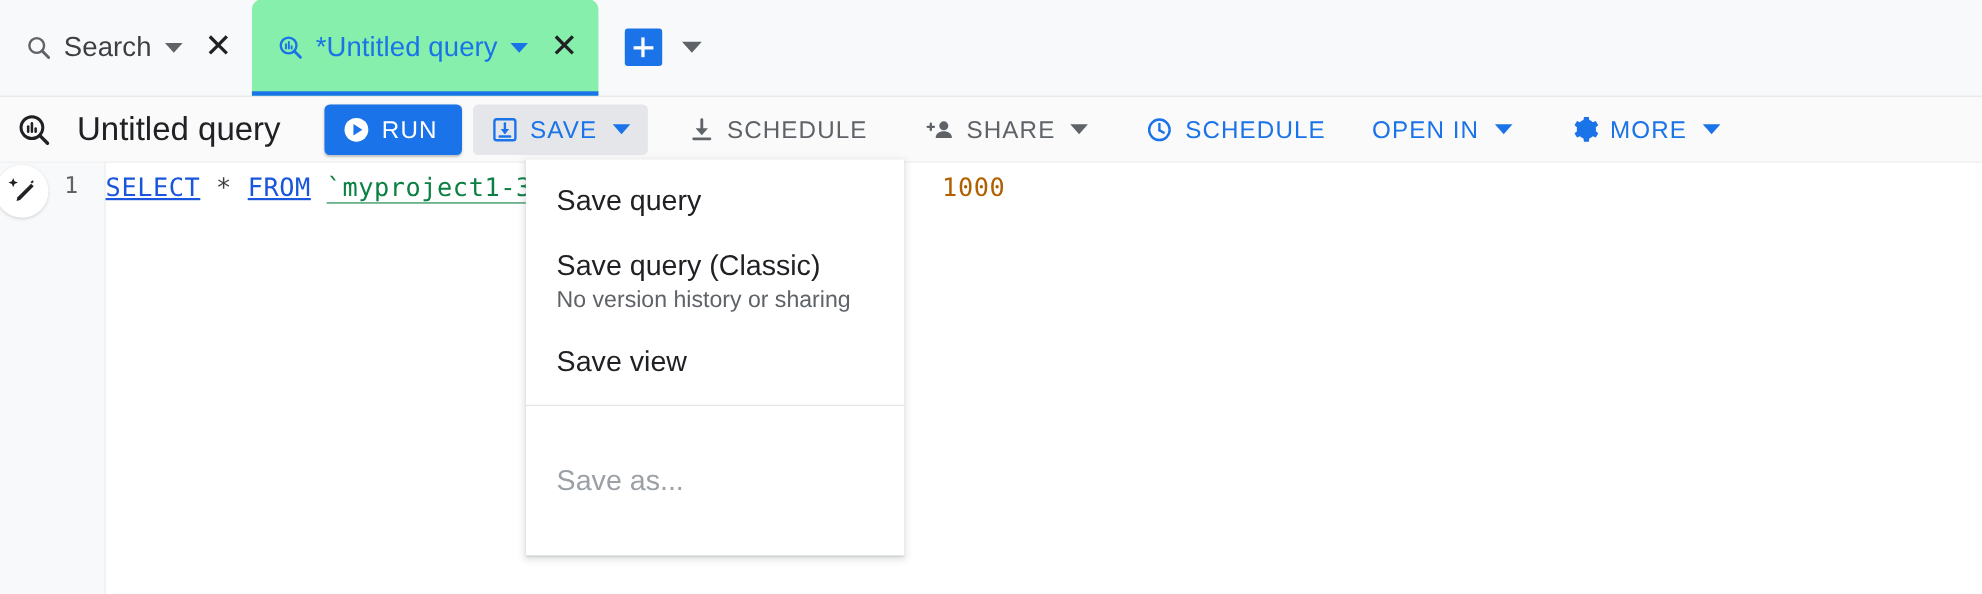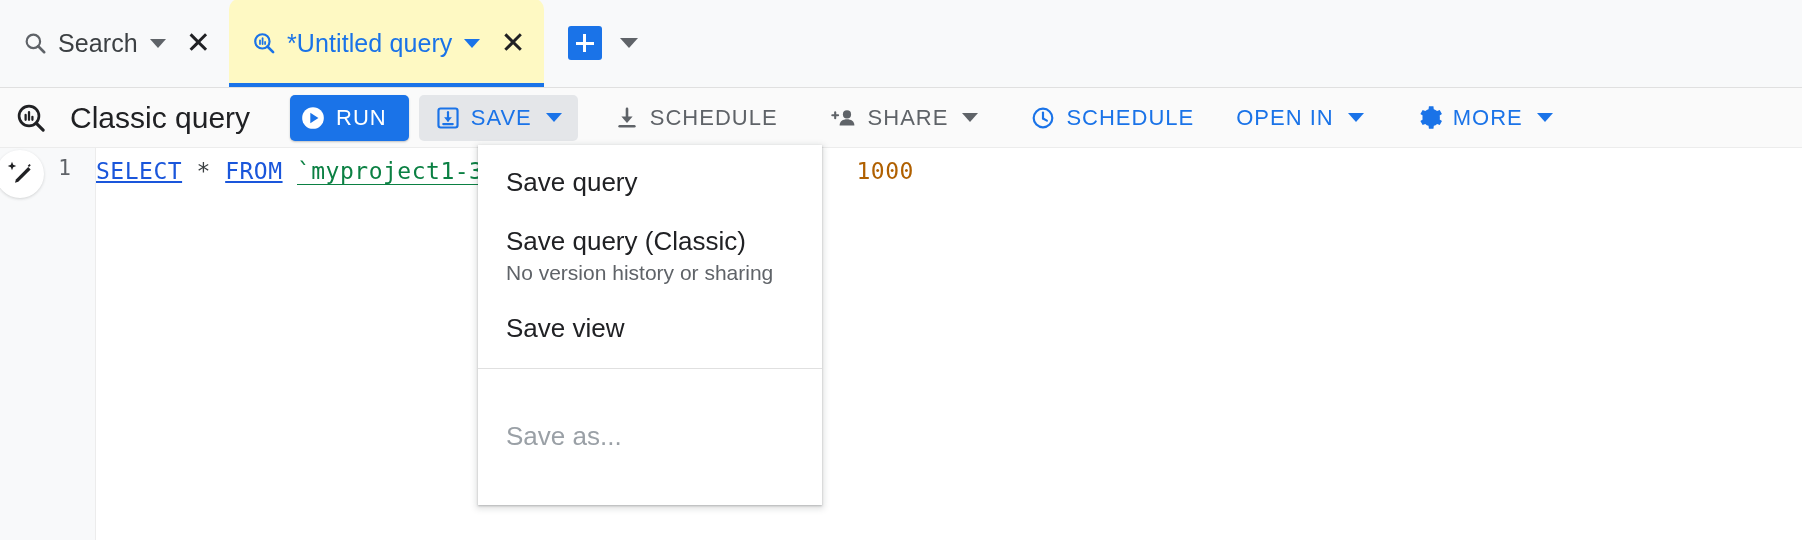--- a/index.html
+++ b/index.html
@@ -23,21 +23,21 @@
   }
   .tab {
     height: 88px;
     display: flex; align-items: center;
     padding: 0 18px 0 22px;
     gap: 10px;
     position: relative;
   }
   .tab.inactive { color: #5f6368; margin-top: 33px; }
   .tab.active {
-    background: #fef9c3;
+    background: #86efac;
     border-top-left-radius: 10px;
     border-top-right-radius: 10px;
     color: #1a73e8;
   }
   .tab.active::after {
     content: "";
     position: absolute; left: 0; right: 0; bottom: 0;
     height: 4px; background: #1a73e8;
   }
   .tab-label {
@@ -117,21 +117,21 @@
     padding: 0 16px;
     border-radius: 5px;
     font-size: 22px;
     letter-spacing: 1.0px;
     font-weight: 500;
     cursor: pointer;
     white-space: nowrap;
   }
   .btn-run {
     background: #1a73e8; color: #fff;
-    padding: 0 22px 0 10px;
+    padding: 0 22px 0 16px;
     border-radius: 5px;
     box-shadow: 0 1px 2px rgba(60,64,67,.3);
   }
   .btn-save {
     background: #e4e6e9;
     color: #1a73e8;
   }
   .btn-plain { color: #5f6368; }
   .btn-blue  { color: #1a73e8; }
 
@@ -269,21 +269,21 @@
     <span class="query-icon">
       <svg width="34" height="34" viewBox="0 0 24 24">
         <circle cx="10.6" cy="10.6" r="7" fill="none" stroke="#202124" stroke-width="1.9"></circle>
         <line x1="8.2" y1="13.3" x2="8.2" y2="9.8" stroke="#202124" stroke-width="1.6" stroke-linecap="round"></line>
         <line x1="10.6" y1="13.3" x2="10.6" y2="7.8" stroke="#202124" stroke-width="1.6" stroke-linecap="round"></line>
         <line x1="13" y1="13.3" x2="13" y2="11.2" stroke="#202124" stroke-width="1.6" stroke-linecap="round"></line>
         <line x1="15.6" y1="15.6" x2="20.6" y2="20.6" stroke="#202124" stroke-width="2.2" stroke-linecap="round"></line>
       </svg>
     </span>
 
-    <span class="query-title">Classic query</span>
+    <span class="query-title">Untitled query</span>
 
     <div class="btn btn-run">
       <span style="display:flex;">
         <svg width="26" height="26" viewBox="0 0 24 24">
           <circle cx="12" cy="12" r="10" fill="#ffffff"></circle>
           <polygon points="9.5,7.2 17,12 9.5,16.8" fill="#1a73e8"></polygon>
         </svg>
       </span>
       <span>RUN</span>
     </div>

